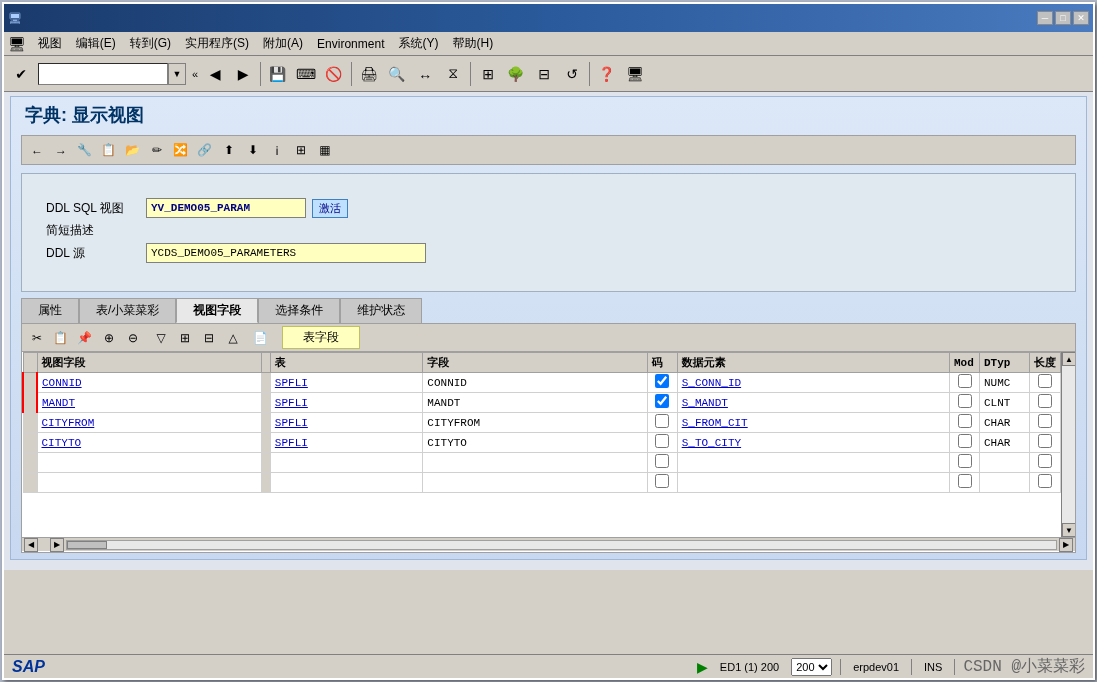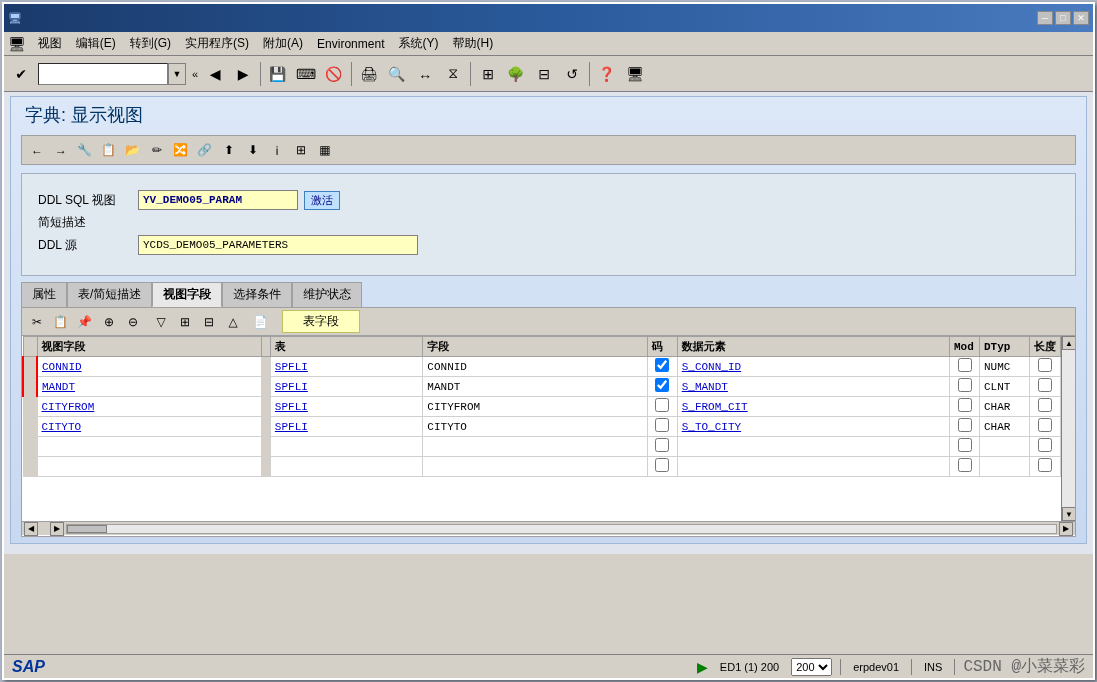--- a/index.html
+++ b/index.html
@@ -99,21 +99,21 @@
       cursor: pointer;
       display: flex;
       align-items: center;
       justify-content: center;
       font-size: 9px;
     }
 
     
     .page-title {
       font-size: 18px;
-      font-weight: normal;
+      font-weight: bold;
       color: #003366;
       margin-bottom: 8px;
       padding-left: 4px;
     }
 
     
     .inner-toolbar {
       background: #d4d0c8;
       border: 1px solid #a0a0a0;
       height: 30px;
@@ -171,21 +171,21 @@
       cursor: pointer;
     }
 
     
     .tabs-container {
       display: flex;
       gap: 0;
       margin-bottom: 0;
     }
     .tab {
-      padding: 3px 10px;
+      padding: 3px 16px;
       border: 1px solid #a0a0a0;
       background: #c8c8c8;
       cursor: pointer;
       font-size: 12px;
       color: #000;
       border-bottom: none;
       position: relative;
     }
     .tab.active {
       background: #e8e8e8;
@@ -357,21 +357,21 @@
     }
 
     .content-area {
       padding: 4px 6px;
       background: #e0e4ec;
     }
 
     .form-section {
       background: #e0e8f0;
       border: 1px solid #a0b0c0;
-      padding: 16px;
+      padding: 24px;
       margin-bottom: 4px;
     }
 
     .tabs-and-table {
       background: white;
       border: 1px solid #a0a0a0;
     }
 
     .table-wrapper {
       position: relative;
@@ -468,21 +468,21 @@
           </div>
           <div class="form-row">
             <span class="form-label">DDL 源</span>
             <input type="text" class="form-input form-input-medium" value="YCDS_DEMO05_PARAMETERS" style="">
           </div>
         </div>
 
         <div style="margin-top: 6px;">
           <div class="tabs-container">
             <div class="tab">属性</div>
-            <div class="tab">表/简短描述</div>
+            <div class="tab">表/小菜菜彩</div>
             <div class="tab active">视图字段</div>
             <div class="tab">选择条件</div>
             <div class="tab">维护状态</div>
           </div>
 
           <div class="tabs-and-table">
 
             <div class="table-toolbar">
               <div class="inner-toolbar-btn">✂</div>
               <div class="inner-toolbar-btn">📋</div>

